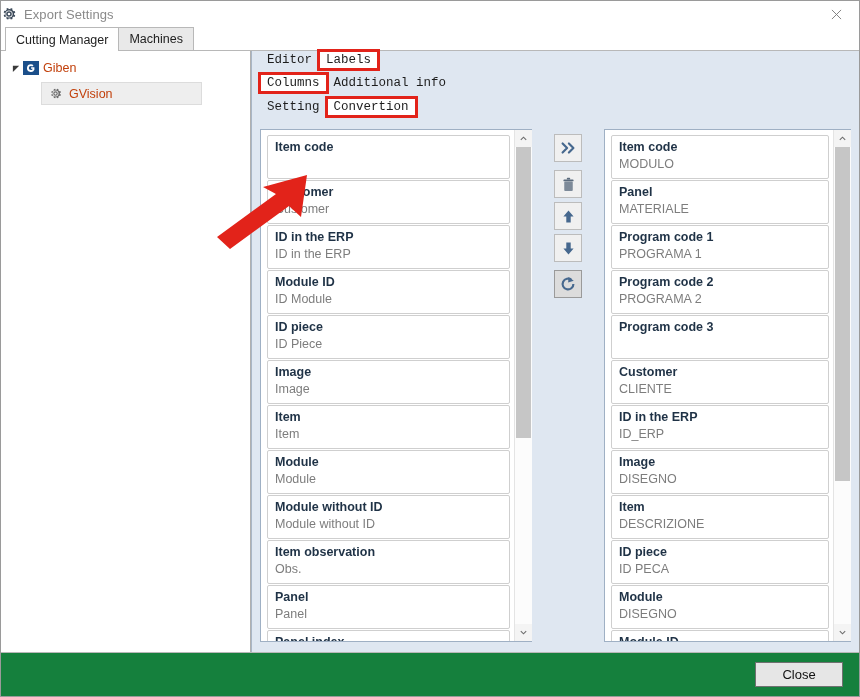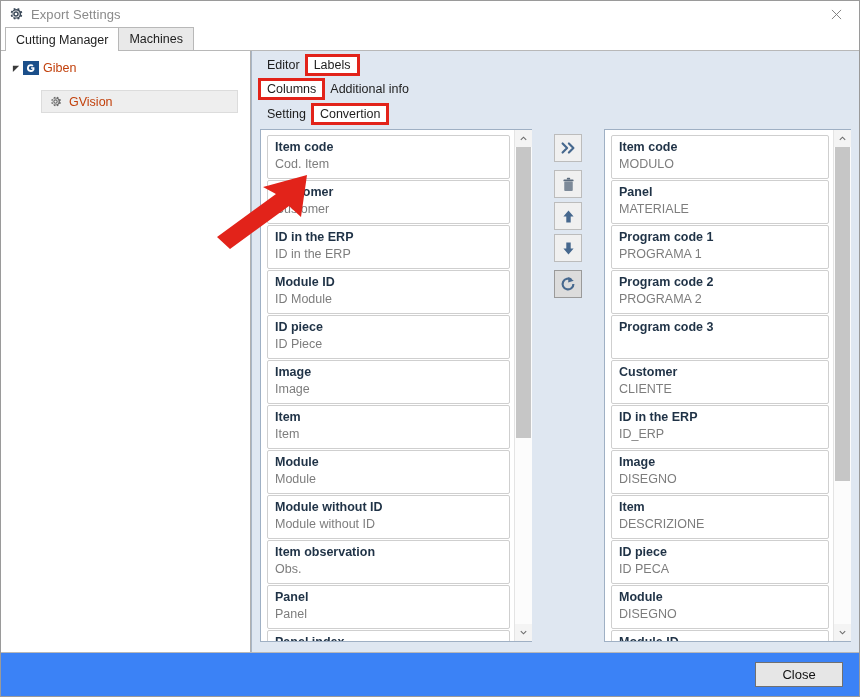--- a/index.html
+++ b/index.html
@@ -15,21 +15,20 @@
     background: #ffffff;
     border: 1px solid #9a9a9a;
     display: flex; flex-direction: column;
   }
 
   
   .titlebar {
     height: 26px; flex: none;
     display: flex; align-items: center;
     background: #ffffff;
-    padding-left: 7px;
     position: relative;
   }
   .gear-glyph { width: 16px; height: 16px; flex: none; margin-right: 7px; }
   .title-text {
     font-size: 13px; color: #8a8a8a;
     letter-spacing: .1px;
   }
   .close-x {
     position: absolute; right: 0; top: 0;
     width: 45px; height: 26px;
@@ -84,24 +83,24 @@
   }
   .tree-row {
     display: flex; align-items: center;
     height: 22px;
     font-size: 12.5px; color: #c2410c;
     cursor: pointer;
   }
   .tree-root { padding-left: 8px; }
   .tree-child {
     margin-left: 40px;
-    margin-top: 11px;
+    margin-top: 3px;
     background: #eeeeee;
     border: 1px solid #dcdcdc;
-    width: 197px;
+    width: 161px;
     padding-left: 6px;
     height: 23px;
   }
   .tri {
     width: 14px; flex: none;
     display: flex; align-items: center; justify-content: center;
     color: #3b3b3b;
   }
   .giben-logo {
     width: 16px; height: 16px; flex: none; margin-right: 4px;
@@ -112,24 +111,25 @@
   .contentpane {
     flex: 1 1 auto;
     background: #dfe7f1;
     border-left: 1px solid #a9b6c6;
     display: flex; flex-direction: column;
     min-width: 0;
     position: relative;
   }
 
   .subtabs {
-    display: flex; align-items: flex-end;
+    display: flex; align-items: flex-start;
     padding-left: 8px;
     height: 23px; flex: none;
     position: relative;
+    font-family: Liberation Mono, monospace;
   }
   .subtabs.row2 { height: 25px; }
   .subtabs.row3 { height: 24px; }
   .subtab {
     font-size: 12.5px;
     color: #1d1d1d;
     padding: 2px 7px;
     cursor: pointer;
     position: relative;
     white-space: nowrap;
@@ -223,21 +223,21 @@
     display: flex; align-items: center; justify-content: center;
     margin-bottom: 4px;
     cursor: pointer;
   }
   .mbtn.sel { background: #dcdcdc; border-color: #9a9a9a; }
   .mbtn-gap { height: 4px; }
 
   
   .footer {
     height: 44px; flex: none;
-    background: #3b82f6;
+    background: #15803d;
     border-top: 1px solid #b8b8b8;
     display: flex; align-items: center; justify-content: flex-end;
     padding-right: 16px;
   }
   .close-btn {
     width: 88px; height: 25px;
     border: 1px solid #707070;
     background: #e6e6e6;
     font-size: 13px; color: #111;
     display: flex; align-items: center; justify-content: center;
@@ -338,21 +338,20 @@
           <span>Convertion</span>
         </div>
       </div>
 
       <div class="lists">
 
         <div class="listbox left">
           <div class="listinner" id="left-list">
               <div class="card">
                 <div class="card-title">Item code</div>
-                <div class="card-sub">Cod. Item</div>
               </div>
               <div class="card">
                 <div class="card-title">Customer</div>
                 <div class="card-sub">Customer</div>
               </div>
               <div class="card">
                 <div class="card-title">ID in the ERP</div>
                 <div class="card-sub">ID in the ERP</div>
               </div>
               <div class="card">

